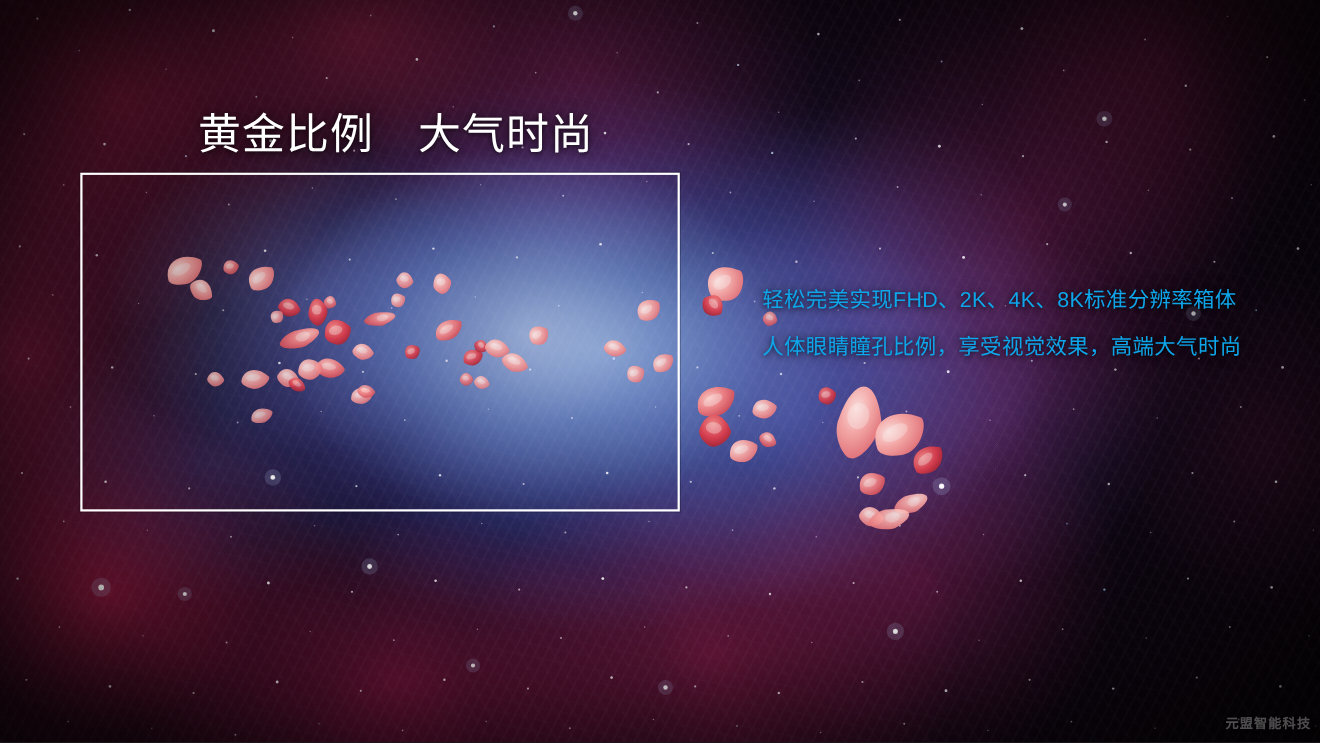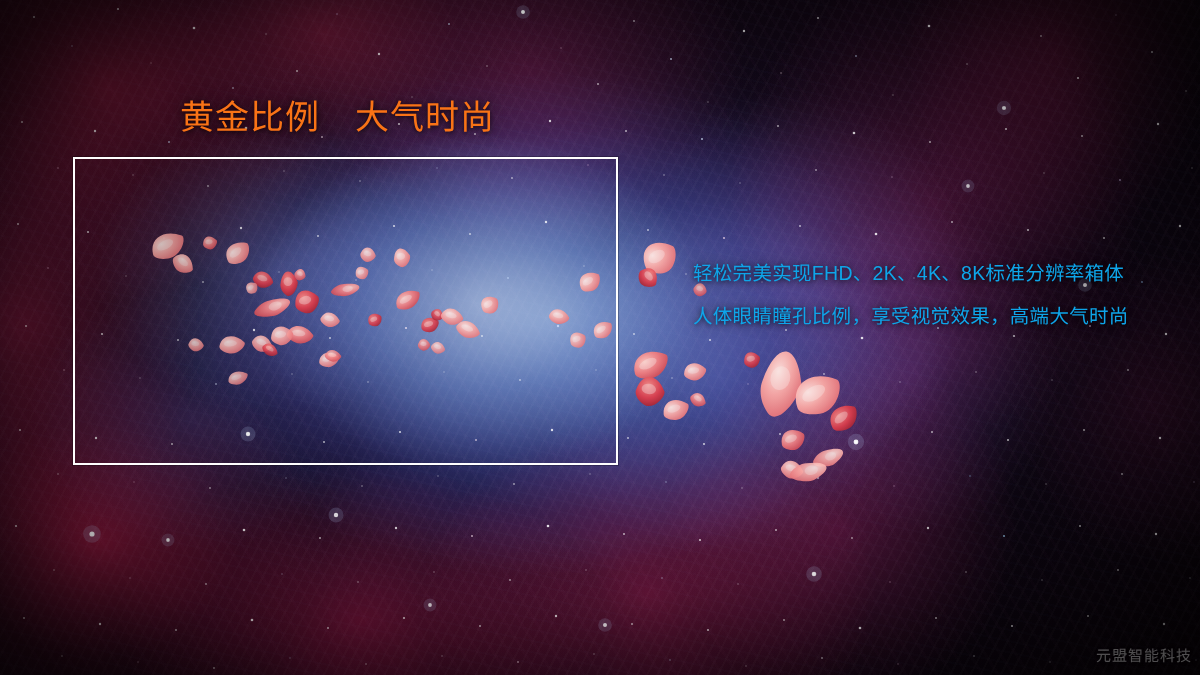--- a/index.html
+++ b/index.html
@@ -107,27 +107,26 @@
   }
 
   
   #petals { position: absolute; inset: 0; pointer-events: none; }
 
   
   #headline {
     position: absolute;
     left: 180px;
     top: 100px;
-    font-size: 34px;
+    font-size: 39px;
     line-height: 1.2;
-    color: #f97316;
+    color: #ffffff;
     letter-spacing: 1px;
     white-space: pre;
     text-shadow: 0 1px 5px rgba(0,0,0,.72), 0 0 18px rgba(0,0,0,.45);
-    font-family: Liberation Mono, monospace;
   }
 
   #body-copy {
     position: absolute;
     left: 661px;
     top: 252px;
     width: 530px;
     color: #0ea5e9;
     font-size: 19.5px;
     line-height: 43px;
@@ -135,24 +134,25 @@
     text-shadow: 0 1px 5px rgba(0,0,0,.70), 0 0 14px rgba(0,0,0,.5);
     white-space: nowrap;
     margin-left: 32px;
   }
   #body-copy .copy-line { display: block; }
 
   #watermark {
     position: absolute;
     right: 8px;
     bottom: 10px;
-    font-size: 15px;
+    font-size: 12px;
     letter-spacing: 1px;
     color: rgba(255,255,255,0.30);
     text-shadow: 0 1px 3px rgba(0,0,0,.6);
+    font-weight: bold;
   }
 </style>
 </head>
 <body>
 
 <div id="slide">
 
   <div class="bg-layer" id="bg-base"></div>
   <div class="bg-layer" id="bg-red"></div>
   <div class="bg-layer" id="bg-blue"></div>

